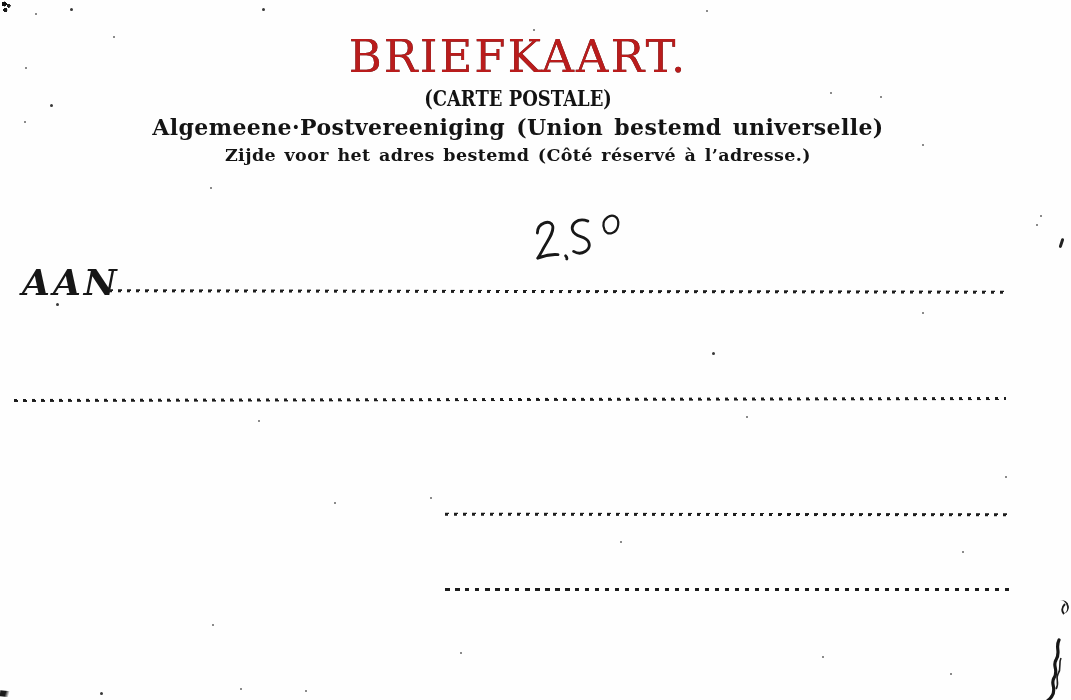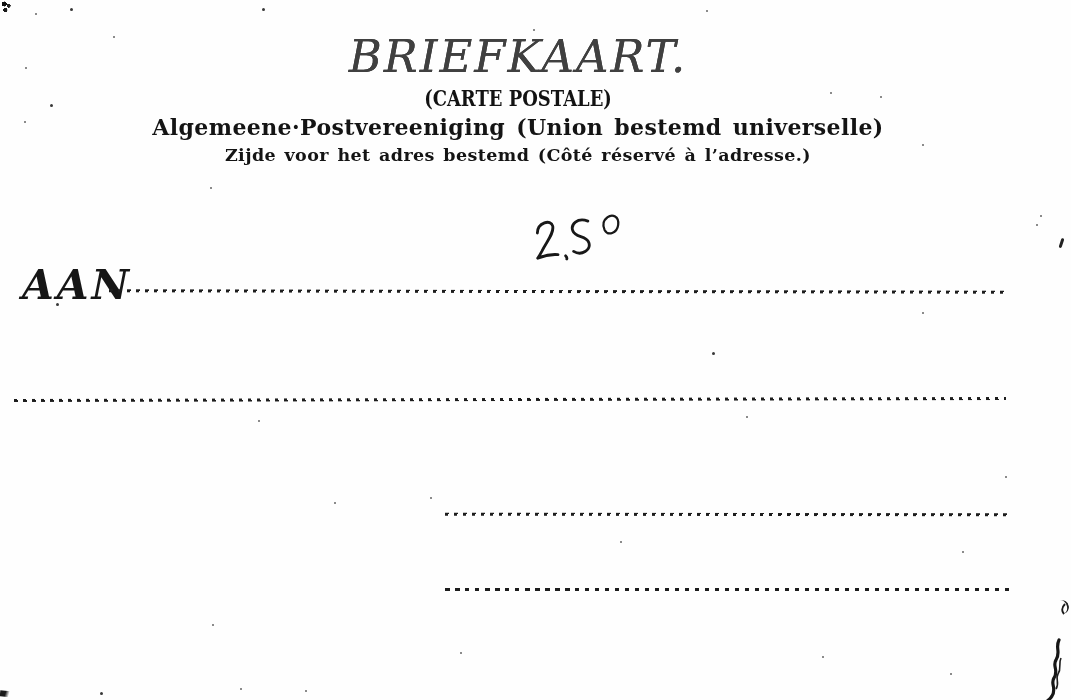--- a/index.html
+++ b/index.html
@@ -9,23 +9,22 @@
     background:#fefefe;
     overflow:hidden;
     font-family:"DejaVu Serif","Liberation Serif",serif;
     color:#1b1b1b;
   }
   
   .title{
     position:absolute;top:30px;left:0;width:1036px;
     text-align:center;
     font-size:45px;font-weight:500;letter-spacing:2px;
-    color:#404040;
+    color:#b91c1c;
     text-shadow:0 0 0.6px #333;
-    font-style:italic;
   }
   .carte{
     position:absolute;top:84px;left:0;width:1036px;
     text-align:center;
     font-size:23px;font-weight:bold;letter-spacing:0px;
     transform:scaleX(.78);transform-origin:518px 50%;
     color:#121212;
   }
   .union-line{
     position:absolute;top:114px;left:0;width:1036px;
@@ -43,21 +42,21 @@
   .handwriting{
     position:absolute;top:213px;left:525px;width:112px;height:52px;
     transform:rotate(-5deg);
   }
   .handwriting svg{display:block;width:100%;height:100%;}
   .ink{stroke:#181818;stroke-width:3;fill:none;stroke-linecap:round;stroke-linejoin:round;}
   .ink-thin{stroke:#181818;stroke-width:2.4;fill:none;stroke-linecap:round;}
   
   .aan{
     position:absolute;top:261px;left:22px;
-    font-size:41px;font-weight:bold;font-style:italic;letter-spacing:3px;
+    font-size:36px;font-weight:bold;font-style:italic;letter-spacing:3px;
     color:#161616;
   }
   .dotted{
     position:absolute;height:3px;
     background:repeating-linear-gradient(90deg,#1d1d1d 0 3.5px,transparent 3.5px 9px);
   }
   .line-aan{top:290px;left:109px;width:898px;transform:rotate(.08deg);}
   .line-2  {top:398px;left:14px;width:992px;transform:rotate(-.12deg);}
   .line-3  {top:513px;left:445px;width:563px;transform:rotate(.05deg);}
   .line-4  {top:588px;left:445px;width:564px;background:repeating-linear-gradient(90deg,#1d1d1d 0 4.5px,transparent 4.5px 10px);}

